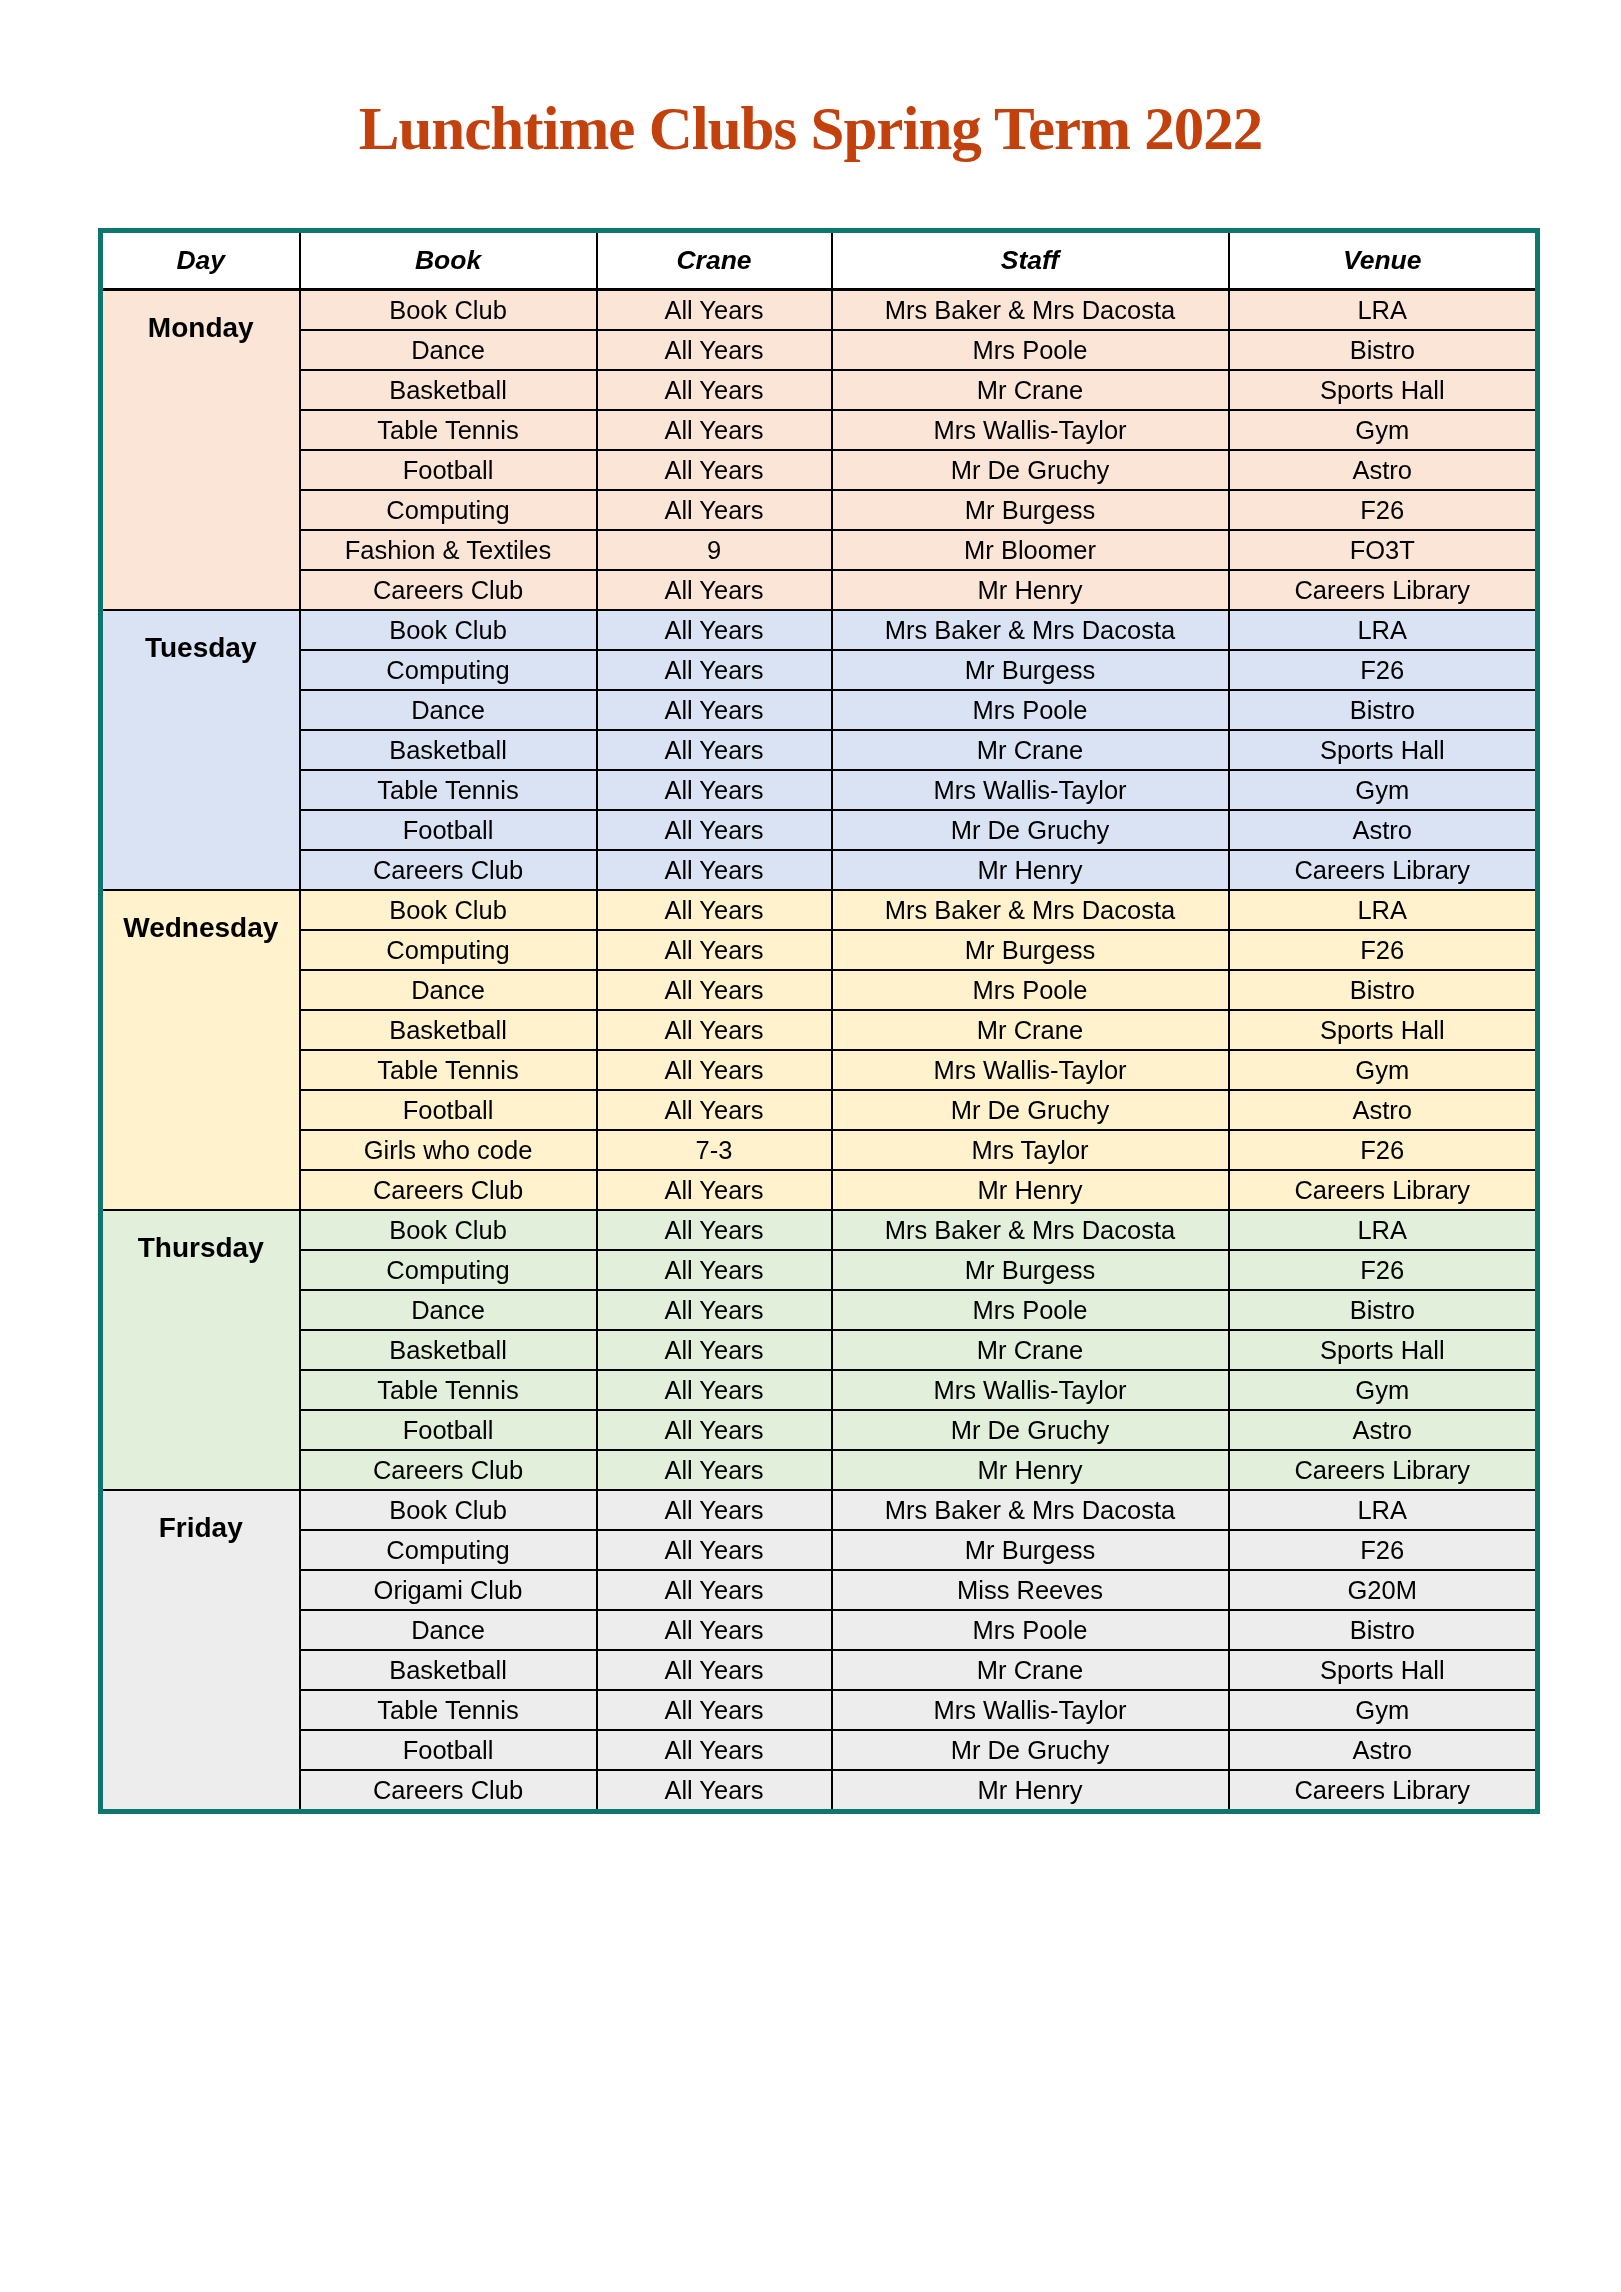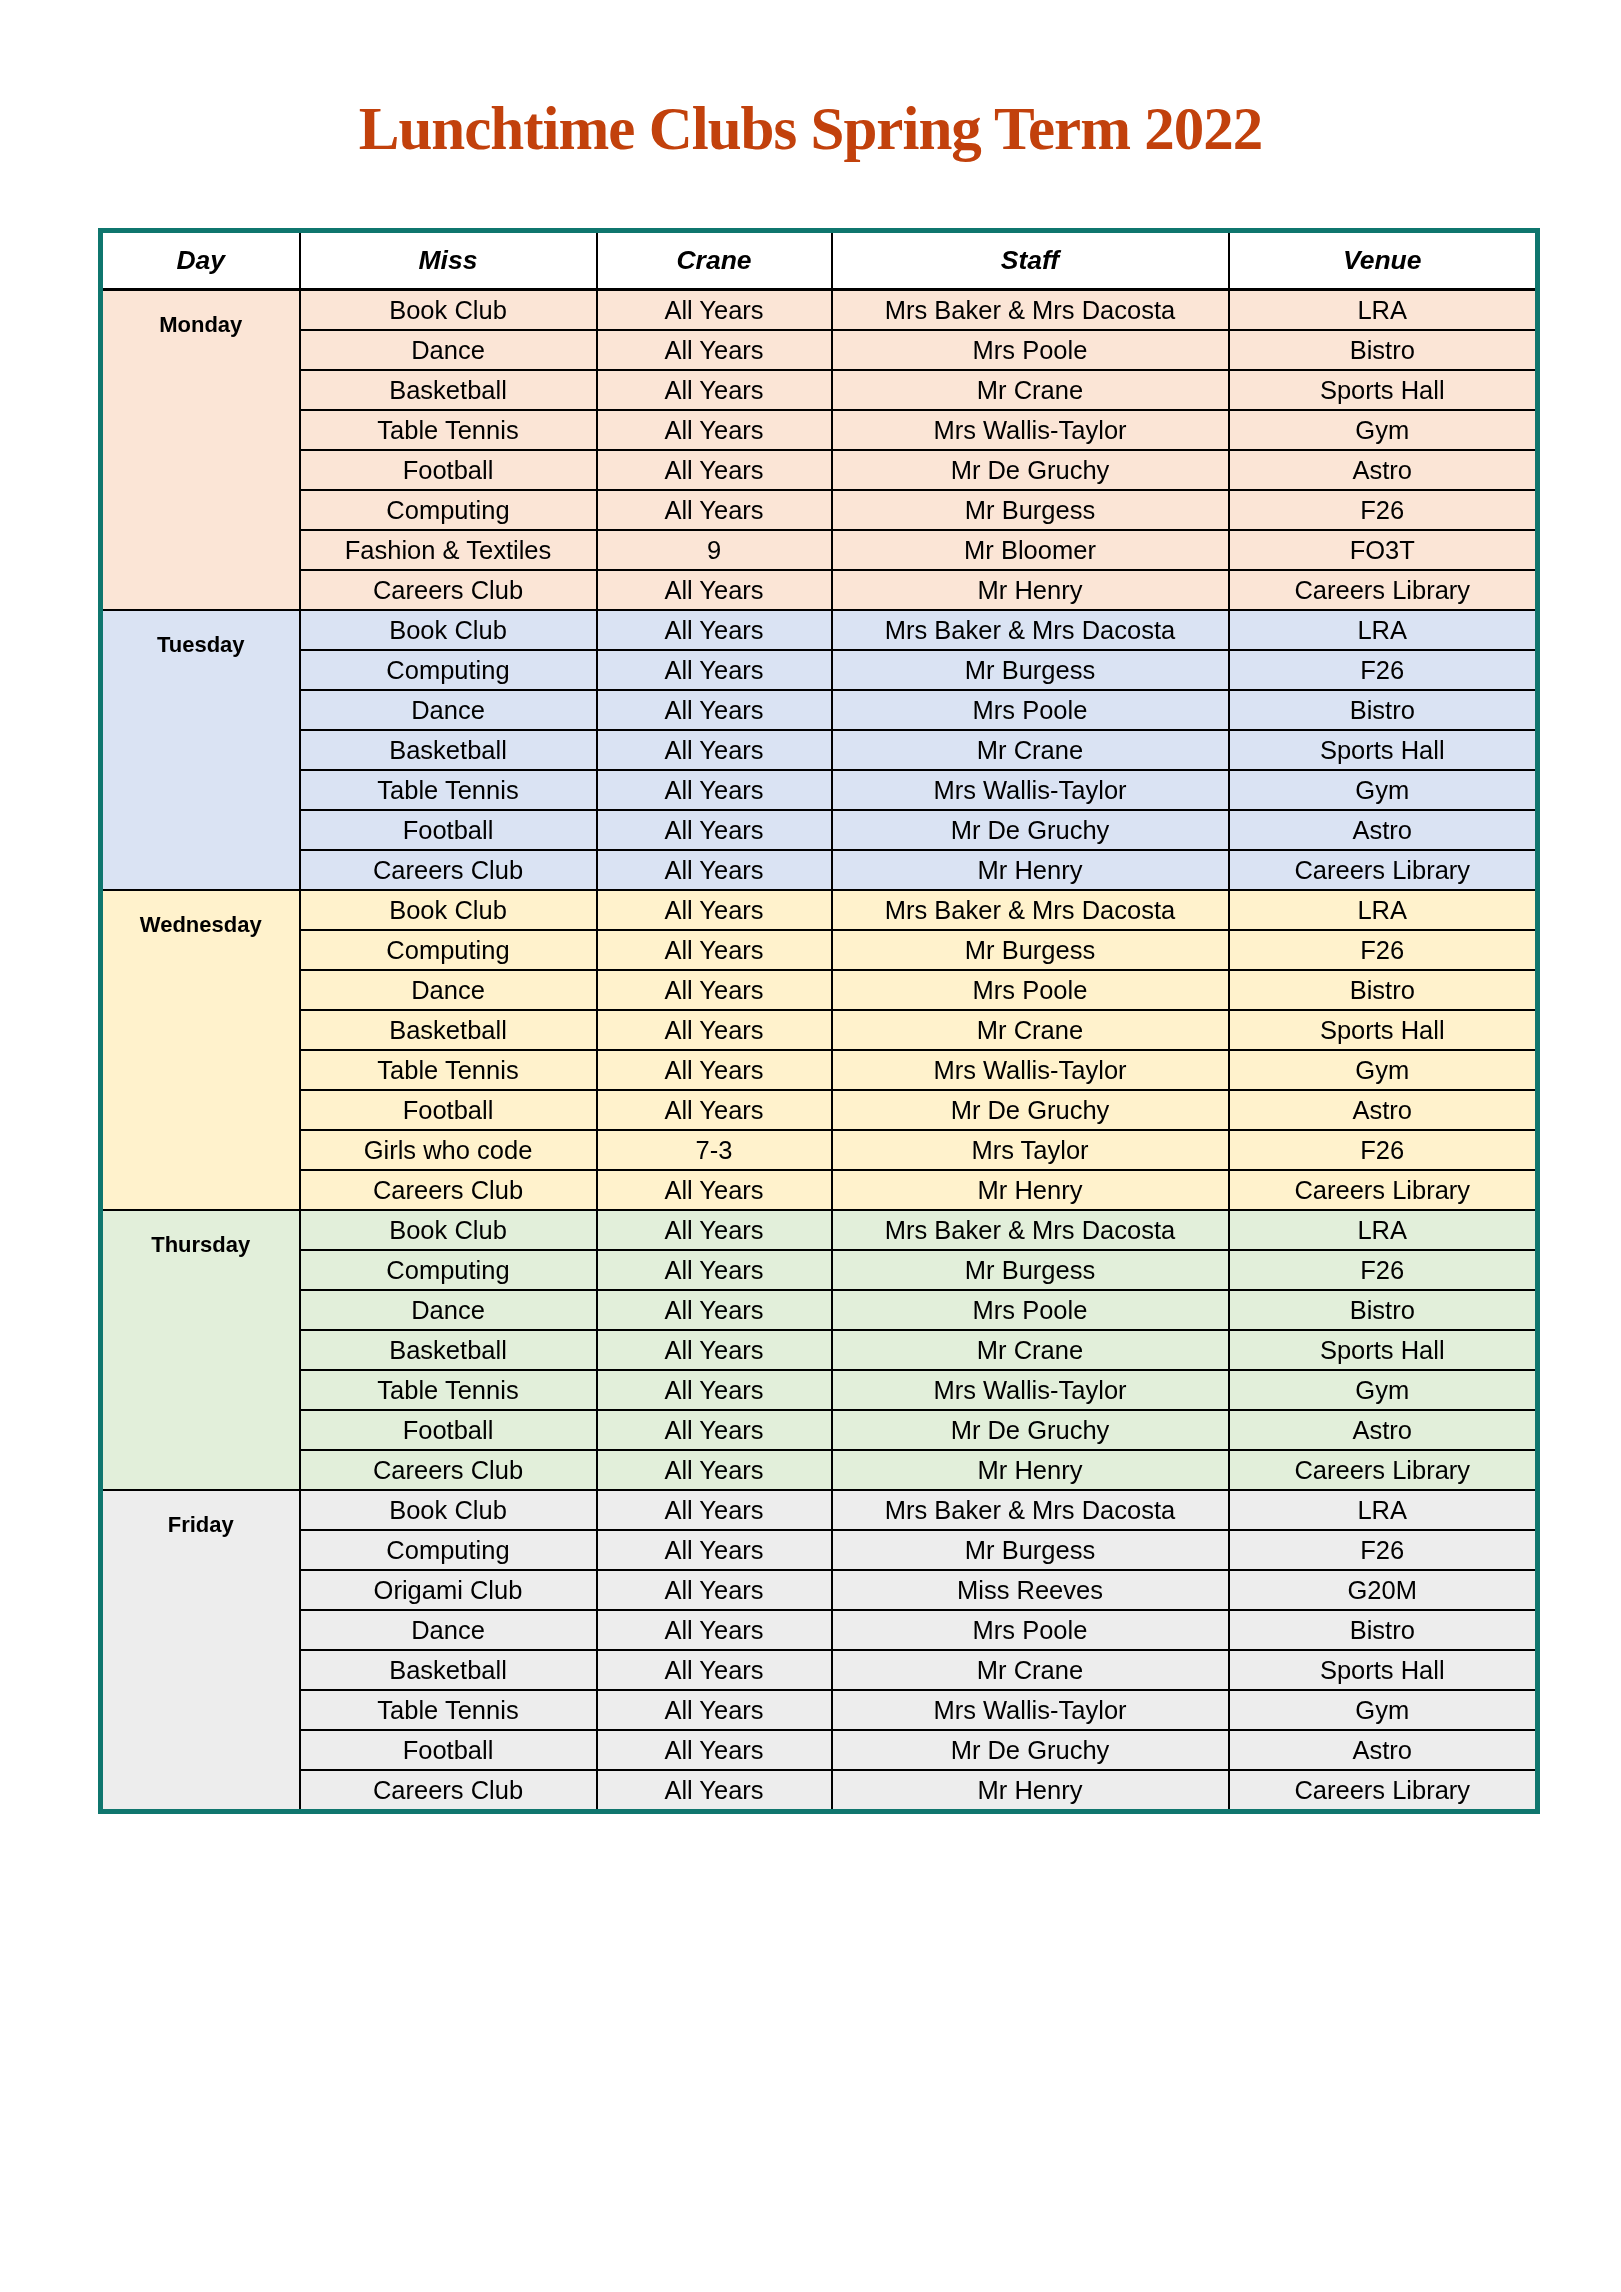--- a/index.html
+++ b/index.html
@@ -58,21 +58,21 @@
     font-weight: bold;
     font-size: 26.5px;
     border-bottom-width: 3.9px;
   }
   .clubs-table tbody td {
     height: 38px;
     font-size: 25.5px;
   }
   .clubs-table td.day-cell {
     font-weight: bold;
-    font-size: 22px;
+    font-size: 28px;
     vertical-align: top;
     padding-top: 21px;
   }
   col.c-day   { width: 199px; }
   col.c-club  { width: 297px; }
   col.c-year  { width: 235px; }
   col.c-staff { width: 397px; }
   col.c-venue { width: 309px; }
 </style>
 </head>
@@ -85,21 +85,21 @@
     <colgroup>
       <col class="c-day">
         <col class="c-club">
         <col class="c-year">
         <col class="c-staff">
         <col class="c-venue">
     </colgroup>
     <thead>
       <tr>
           <th>Day</th>
-          <th>Miss</th>
+          <th>Book</th>
           <th>Crane</th>
           <th>Staff</th>
           <th>Venue</th>
         </tr>
     </thead>
     <tbody>
         <tr style="background-color: rgb(251, 229, 214);">
           <td class="day-cell" rowspan="8">Monday</td>
           <td>Book Club</td>
           <td>All Years</td>

